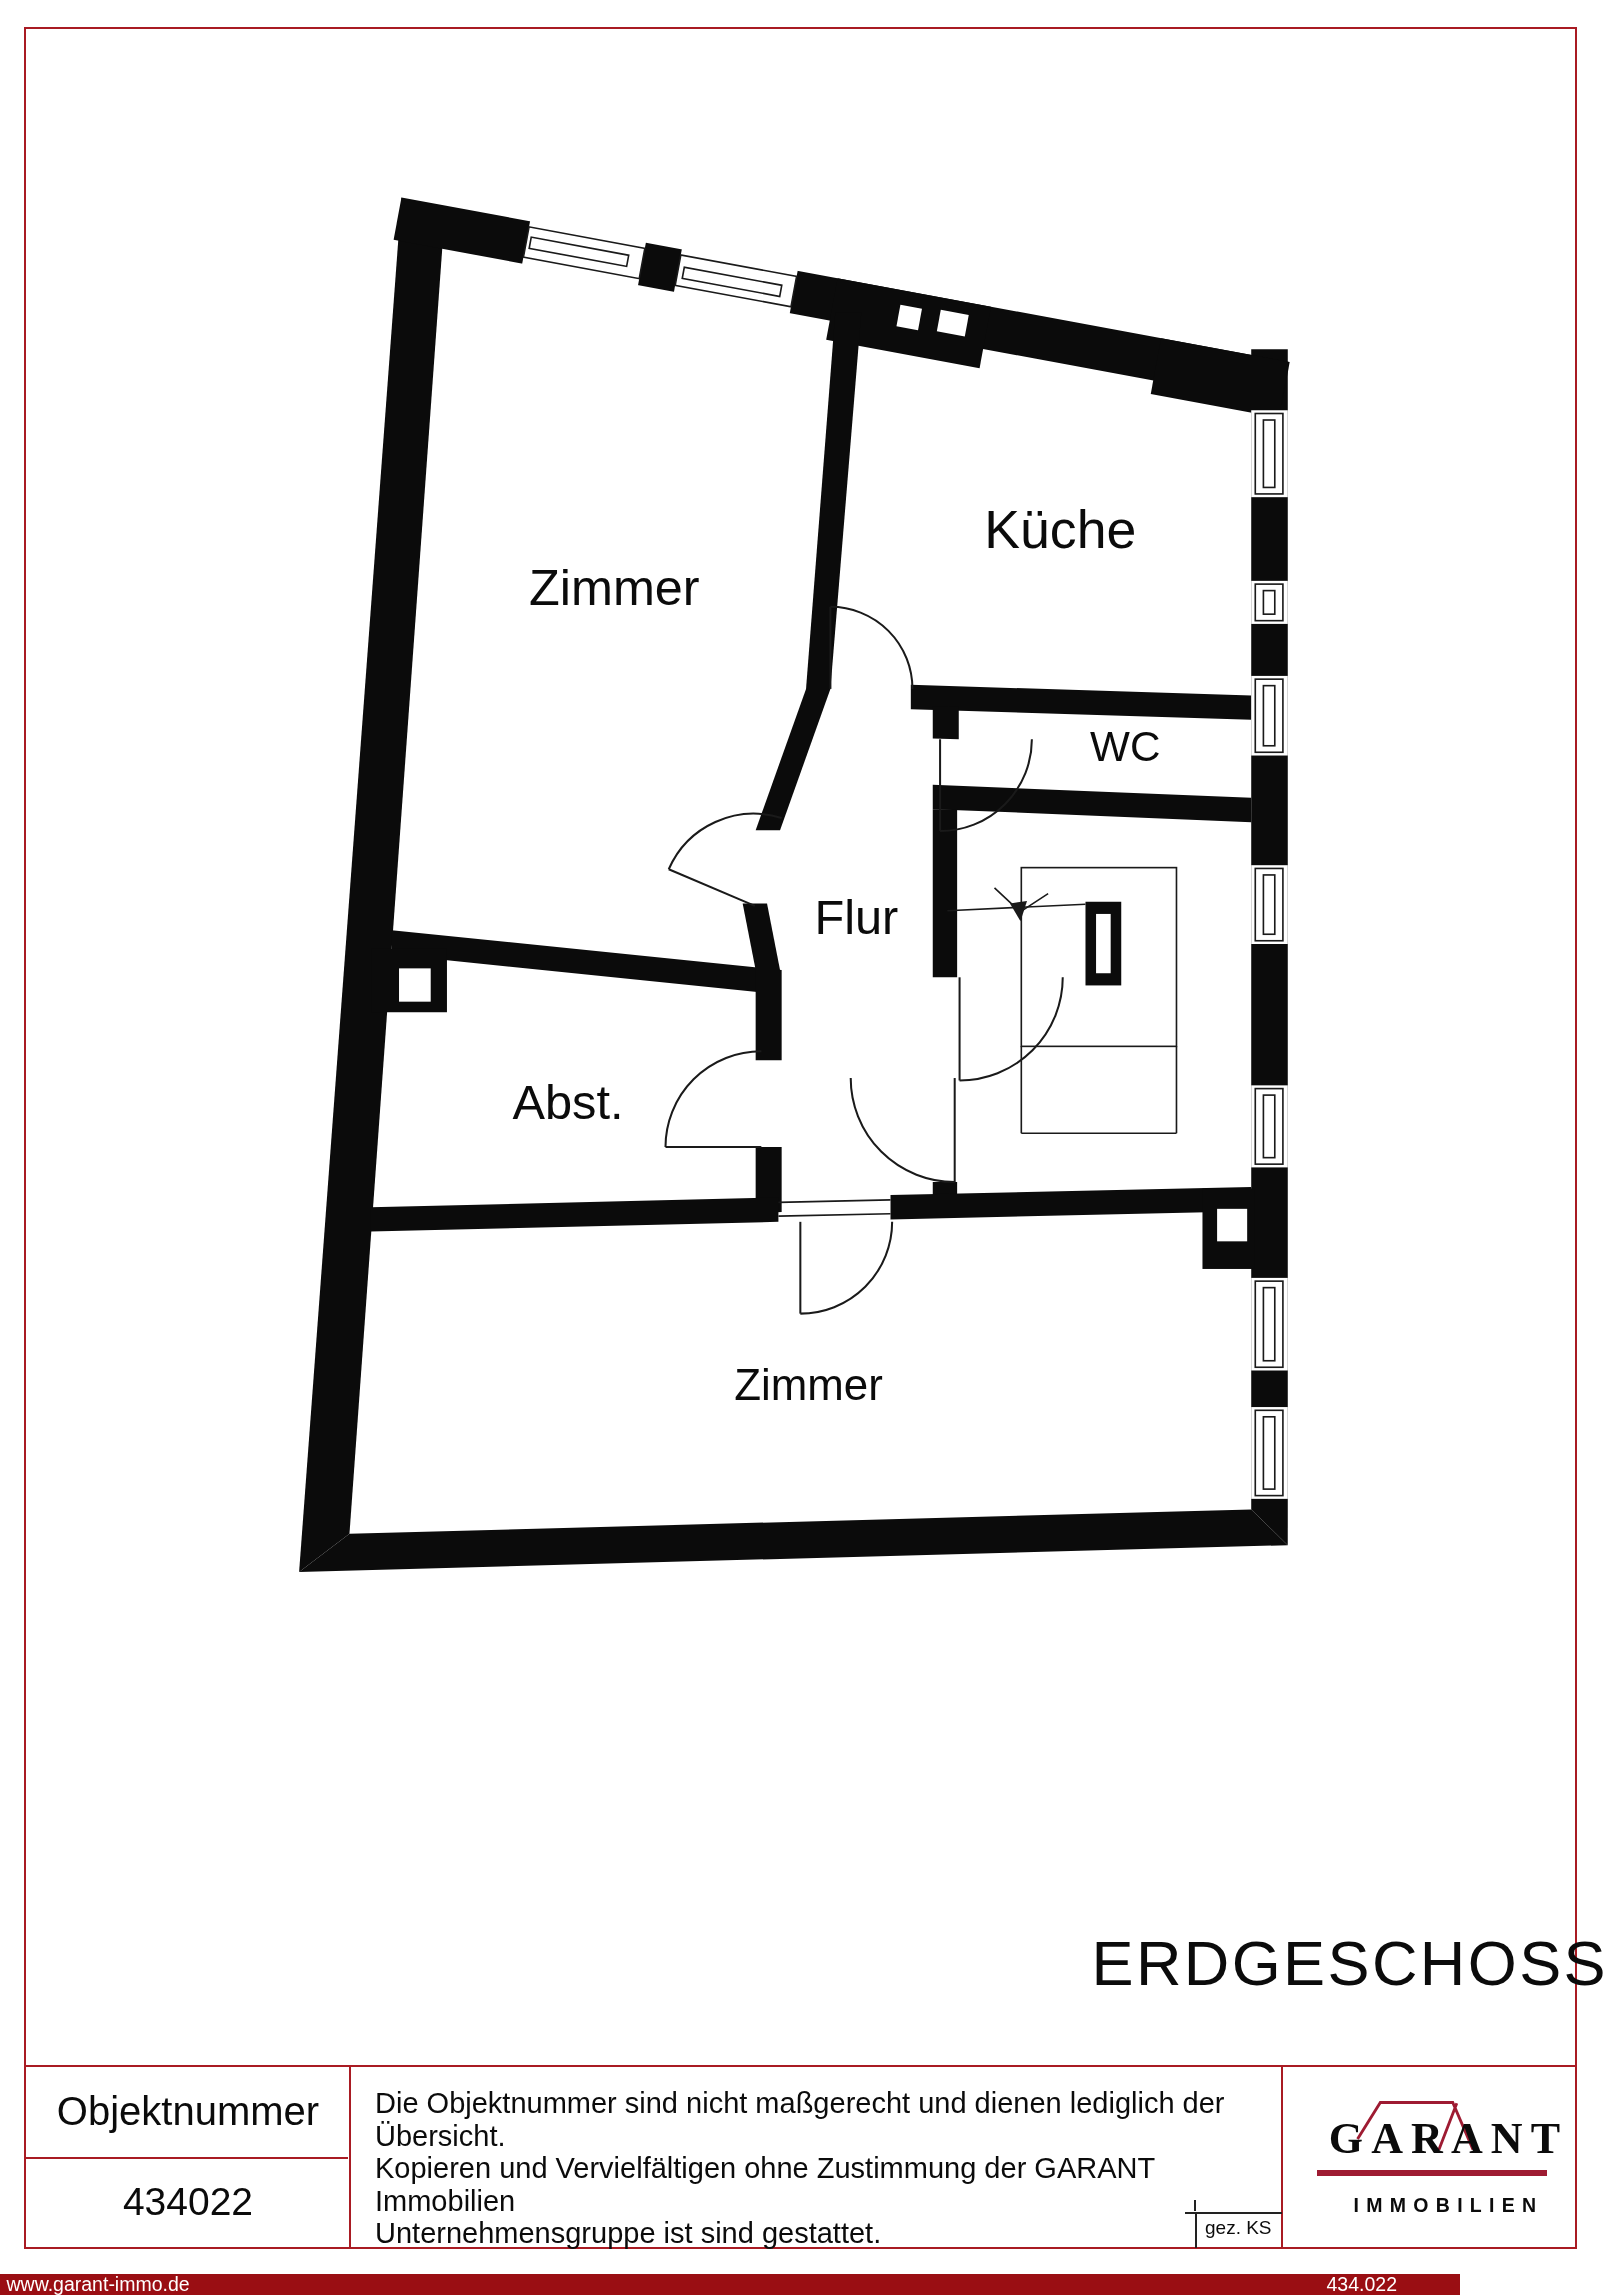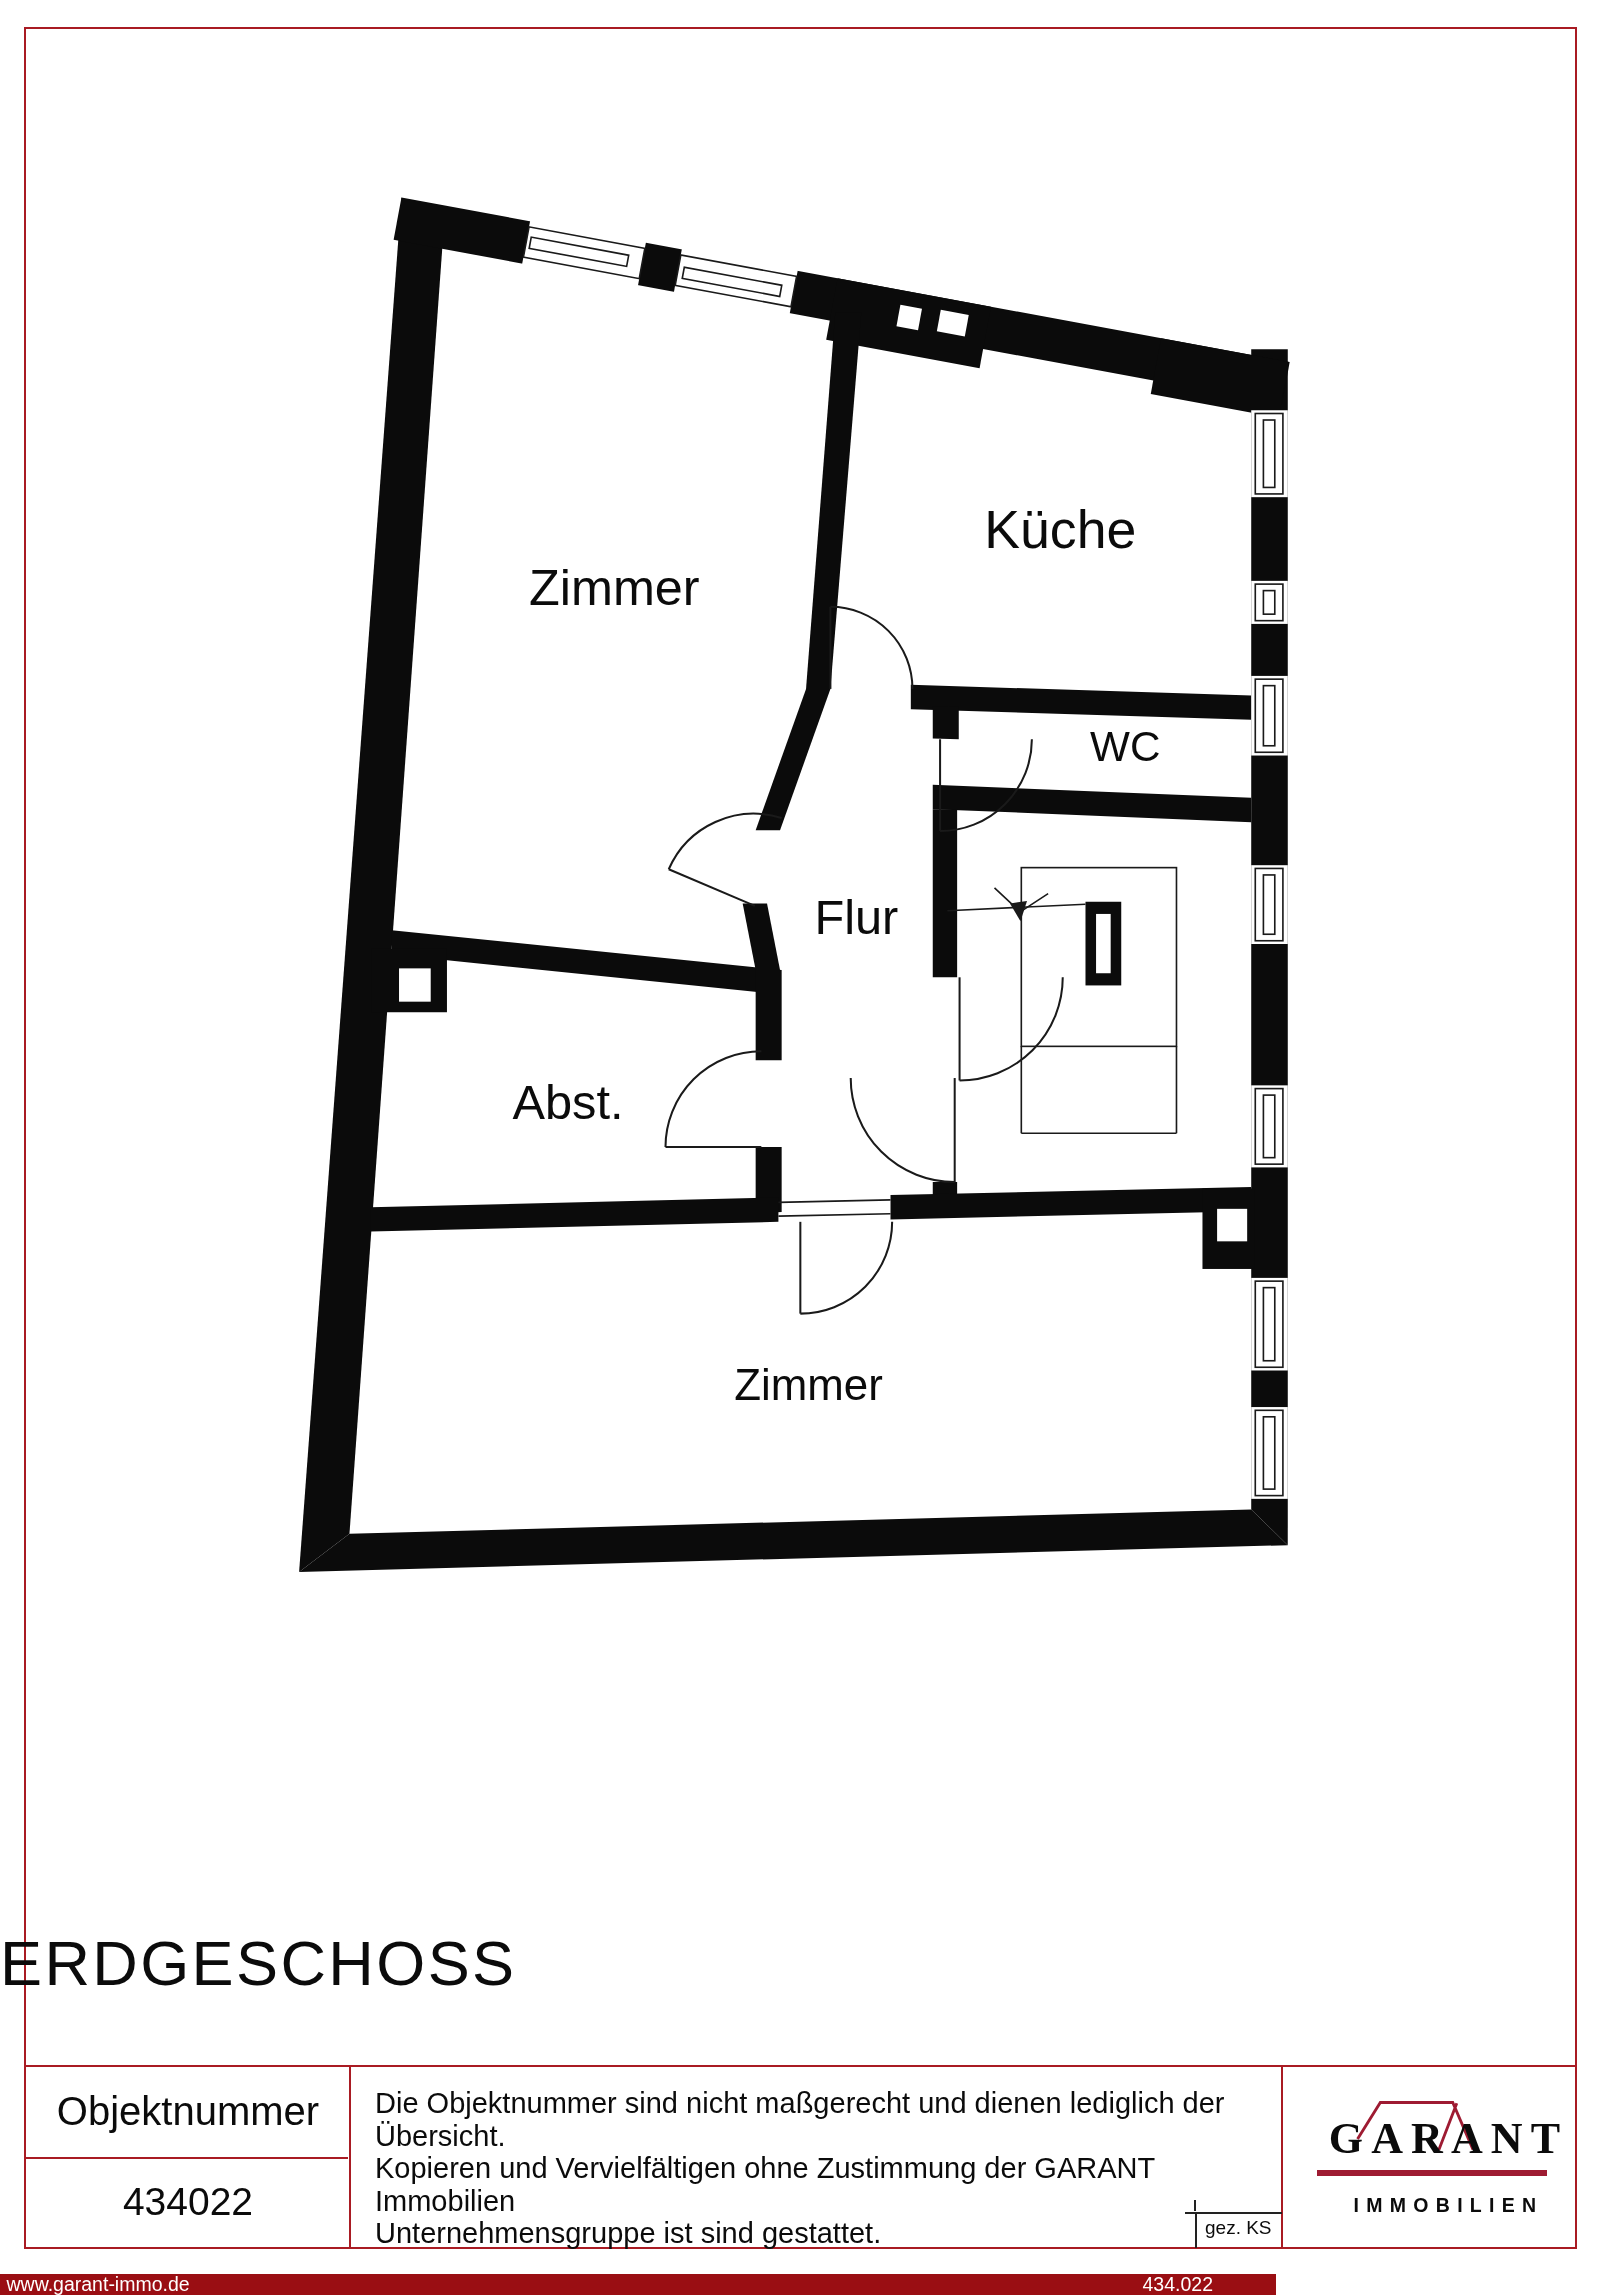--- a/index.html
+++ b/index.html
@@ -1,21 +1,21 @@
 <!DOCTYPE html>
 <html style="font-size:13px"><head>
 <meta charset="utf-8">
 <style>
   html,body{margin:0;padding:0;background:#e8e8e8;}
   .page{position:relative;width:1608px;height:2295px;background:#ffffff;overflow:hidden;
         font-family:"Liberation Sans",sans-serif;color:#111;}
   .page-border{position:absolute;left:24.4px;top:27px;width:1553px;height:2222px;
         border:2.4px solid #A91B23;box-sizing:border-box;}
   svg.plan{position:absolute;left:0;top:0;width:1608px;height:2295px;}
-  .title{position:absolute;left:0;top:1927px;width:1608px;text-align:left;
+  .title{position:absolute;left:0;top:1927px;width:1608px;text-align:right;
         font-size:63px;letter-spacing:2.4px;color:#0b0b0b;}
   
   .tline{position:absolute;background:#A91B23;}
   .cell-objlabel{position:absolute;left:27px;top:2065px;width:322px;height:92px;
         display:flex;align-items:center;justify-content:center;font-size:40px;color:#0b0b0b;}
   .cell-objnum{position:absolute;left:27px;top:2157px;width:322px;height:89px;
         display:flex;align-items:center;justify-content:center;font-size:39px;color:#0b0b0b;text-align:center;}
   .cell-disclaimer{position:absolute;left:375px;top:2087px;width:894px;
         font-size:29px;line-height:32.5px;color:#0b0b0b;}
   
@@ -26,21 +26,21 @@
         letter-spacing:8.1px;color:#0b0b0b;}
   .logo-bar{position:absolute;left:32.5px;top:103px;width:230px;height:5.7px;background:#9E1B32;}
   .logo-division{position:absolute;left:0;top:127px;width:100%;text-align:center;
         font-weight:bold;font-size:19.5px;letter-spacing:7.3px;color:#0b0b0b;}
   
   .ks-top{position:absolute;left:1185px;top:2212px;width:97px;height:1.6px;background:#222;}
   .ks-tick{position:absolute;left:1194px;top:2200px;width:1.6px;height:11.4px;background:#222;}
   .ks-left{position:absolute;left:1195px;top:2212px;width:1.6px;height:36px;background:#222;}
   .ks-text{position:absolute;left:1205px;top:2217px;font-size:19px;color:#0b0b0b;text-align:center;}
   
-  .footer{position:absolute;left:0;top:2274px;width:1276px;height:21px;background:#9A0E13;
+  .footer{position:absolute;left:0;top:2274px;width:1460px;height:21px;background:#9A0E13;
         display:flex;align-items:center;justify-content:space-between;
         padding:0 63px 0 6.5px;box-sizing:border-box;}
   .footer span{color:#ffffff;font-size:19.5px;}
 </style>
 </head>
 <body>
 
 <div class="page">
 
   <div class="page-border"></div>

